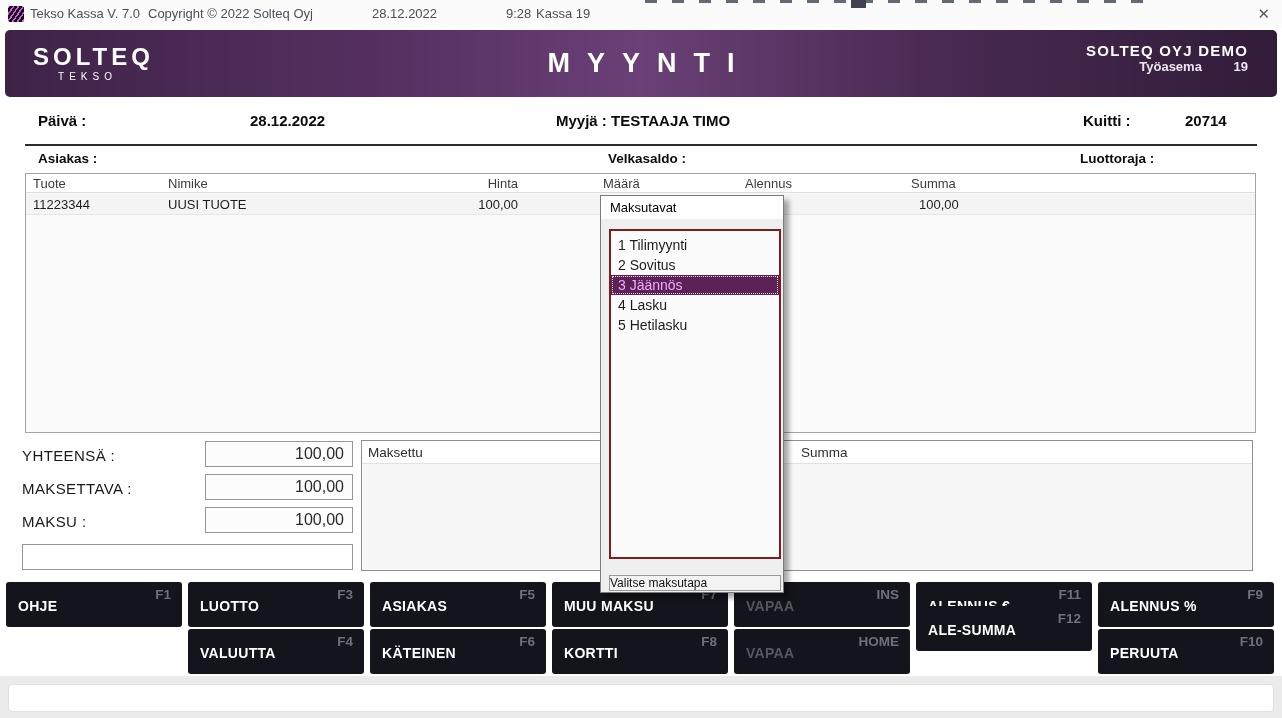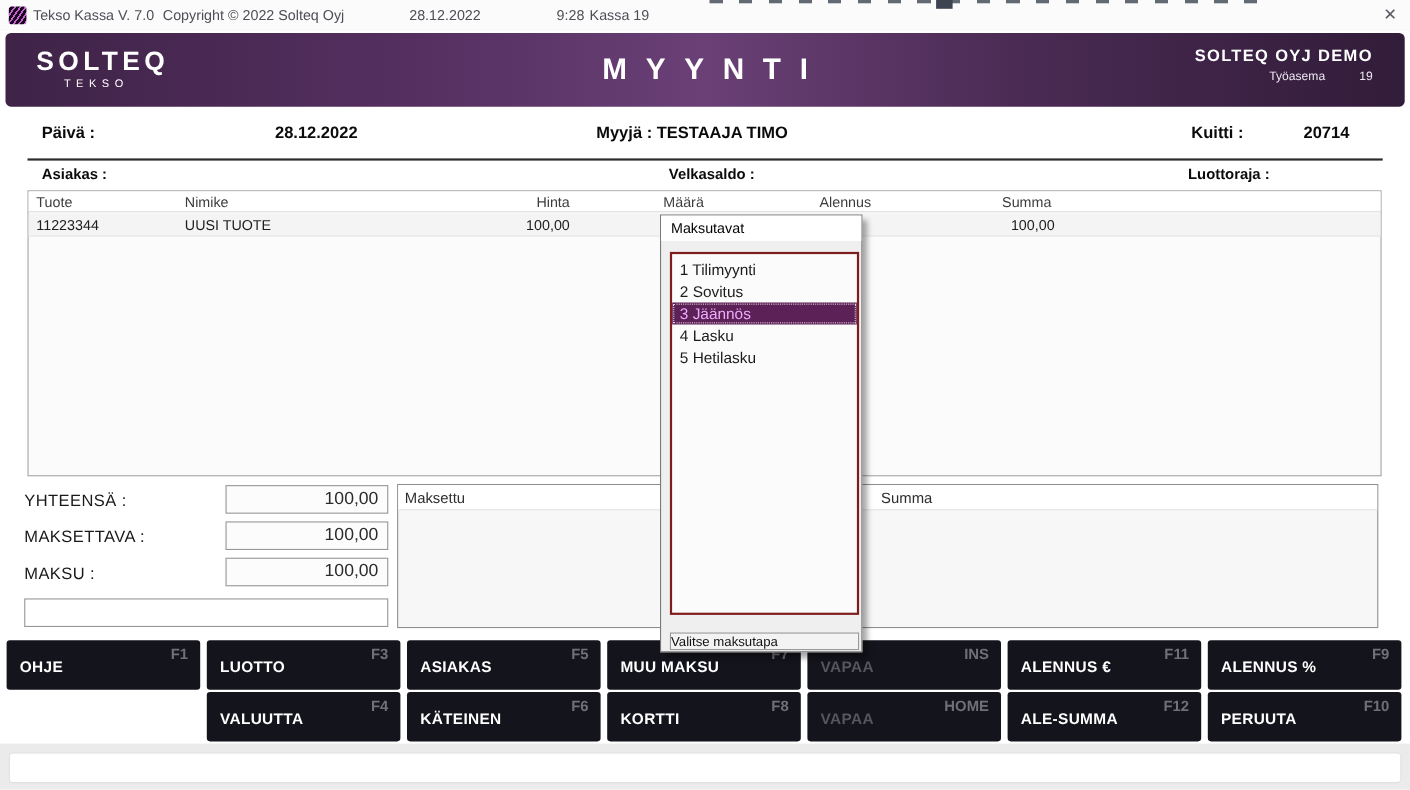--- a/index.html
+++ b/index.html
@@ -33,21 +33,21 @@
     background:linear-gradient(90deg,#3f2347 0%,#553061 30%,#6a4076 50%,#4b2b54 72%,#311c39 100%); }
   .logo { position:absolute; left:28px; top:13px; width:86px; }
   .logo-main { font-size:24px; font-weight:700; letter-spacing:4px; }
   .logo-sub  { font-size:10px; font-weight:400; letter-spacing:5px; text-align:right;
     margin-top:0; padding-right:2px; }
   .screen-title { position:absolute; inset:0; display:flex; align-items:center;
     justify-content:center; font-size:27px; font-weight:700;
     letter-spacing:17px; text-indent:17px; }
   .brand-right { position:absolute; right:29px; top:12px; text-align:right; }
   .store-name { font-size:15px; font-weight:700; letter-spacing:1.2px; }
-  .workstation { margin-top:5px; font-size:11px; color:#ece6f0; }
+  .workstation { font-size:13px; color:#ece6f0;font-weight:bold; }
   .workstation .ws-num { display:inline-block; margin-left:28px; }
 
   
   .lbl-b { position:absolute; font-weight:700; color:#0b0b0b; }
   .r1 { top:112px; font-size:15px; }
   .r2 { top:151px; font-size:13.5px; }
   .divider { position:absolute; left:25px; top:144px; width:1232px; height:2px;
     background:#2c2c2c; }
 
   
@@ -144,21 +144,21 @@
       <div class="store-name">SOLTEQ OYJ DEMO</div>
       <div class="workstation">
         <span>Työasema</span>
         <span class="ws-num">19</span>
       </div>
     </div>
   </div>
 
   <span class="lbl-b r1" style="left:38px;">Päivä :</span>
   <span class="lbl-b r1" style="left:250px;">28.12.2022</span>
-  <span class="lbl-b r1" style="left:542px;text-align:right;">Myyjä : TESTAAJA TIMO</span>
+  <span class="lbl-b r1" style="left:556px;text-align:right;">Myyjä : TESTAAJA TIMO</span>
   <span class="lbl-b r1" style="left:1083px;">Kuitti :</span>
   <span class="lbl-b r1" style="left:1185px;">20714</span>
   <div class="divider"></div>
 
   <span class="lbl-b r2" style="left:38px;">Asiakas :</span>
   <span class="lbl-b r2" style="left:608px;">Velkasaldo :</span>
   <span class="lbl-b r2" style="left:1080px;">Luottoraja :</span>
 
   <div class="items-table">
     <div class="it-head">
@@ -230,21 +230,21 @@
     <span class="fk-key">F6</span>
   </div>
   <div class="fkey" style="left:552px;top:629px;">
     <span class="fk-label">KORTTI</span>
     <span class="fk-key">F8</span>
   </div>
   <div class="fkey disabled" style="left:734px;top:629px;">
     <span class="fk-label">VAPAA</span>
     <span class="fk-key">HOME</span>
   </div>
-  <div class="fkey" style="left:916px;top:629px;">
+  <div class="fkey" style="left:916px;top:606px;">
     <span class="fk-label">ALE-SUMMA</span>
     <span class="fk-key">F12</span>
   </div>
   <div class="fkey" style="left:1098px;top:629px;">
     <span class="fk-label">PERUUTA</span>
     <span class="fk-key">F10</span>
   </div>
 
   <div class="bottom-strip">
     <div class="bottom-input"></div>

